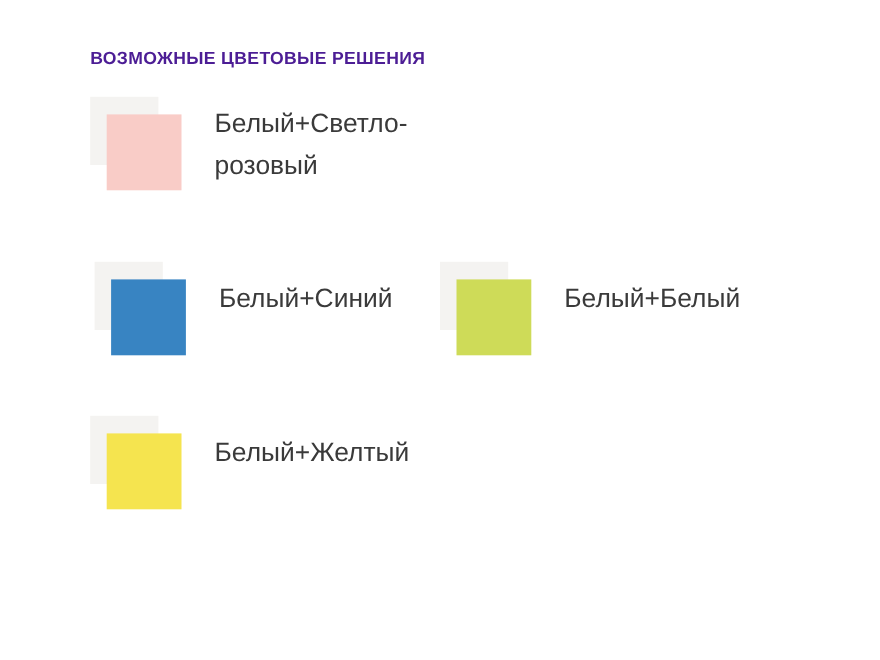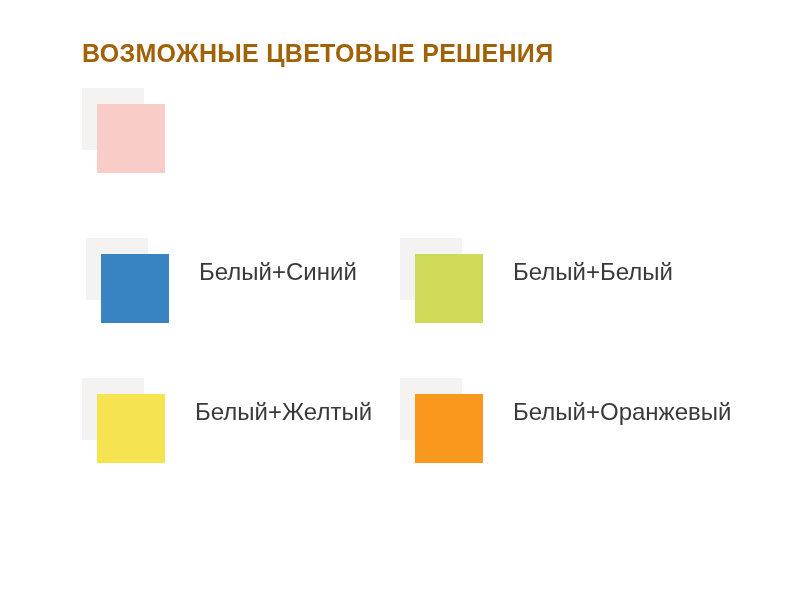--- a/index.html
+++ b/index.html
@@ -13,25 +13,25 @@
   .stage {
     position: relative;
     width: 800px;
     height: 600px;
     background: #ffffff;
   }
   .section-title {
     position: absolute;
     left: 82px;
     top: 42px;
-    font-size: 25px;
+    font-size: 16px;
     line-height: 23px;
     font-weight: 600;
     letter-spacing: 0.3px;
-    color: #a16207;
+    color: #4c1d95;
     white-space: nowrap;
   }
   .cell {
     position: absolute;
     width: 340px;
     height: 92px;
   }
   .swatch {
     position: absolute;
     left: 0;
@@ -79,20 +79,24 @@
 
 <div class="stage">
 
   <h2 class="section-title">ВОЗМОЖНЫЕ ЦВЕТОВЫЕ РЕШЕНИЯ</h2>
 
   <div class="cell cell-r1c1">
     <div class="swatch">
       <div class="sw-white"></div>
       <div class="sw-color" style="background-color: rgb(249, 204, 199);"></div>
     </div>
+    <div class="label lbl-two">
+      <span>Белый+Светло-</span>
+      <span>розовый</span>
+    </div>
   </div>
 
   <div class="cell cell-r2c1">
     <div class="swatch">
       <div class="sw-white"></div>
       <div class="sw-color" style="background-color: rgb(56, 132, 194);"></div>
     </div>
     <div class="label lbl-one">
       <span>Белый+Синий</span>
     </div>
@@ -111,23 +115,14 @@
   <div class="cell cell-r3c1">
     <div class="swatch">
       <div class="sw-white"></div>
       <div class="sw-color" style="background-color: rgb(245, 228, 79);"></div>
     </div>
     <div class="label lbl-one">
       <span>Белый+Желтый</span>
     </div>
   </div>
 
-  <div class="cell cell-r3c2">
-    <div class="swatch">
-      <div class="sw-white"></div>
-      <div class="sw-color" style="background-color: rgb(248, 152, 29);"></div>
-    </div>
-    <div class="label lbl-one">
-      <span>Белый+Оранжевый</span>
-    </div>
-  </div>
 
 </div>
 
 </body></html>

